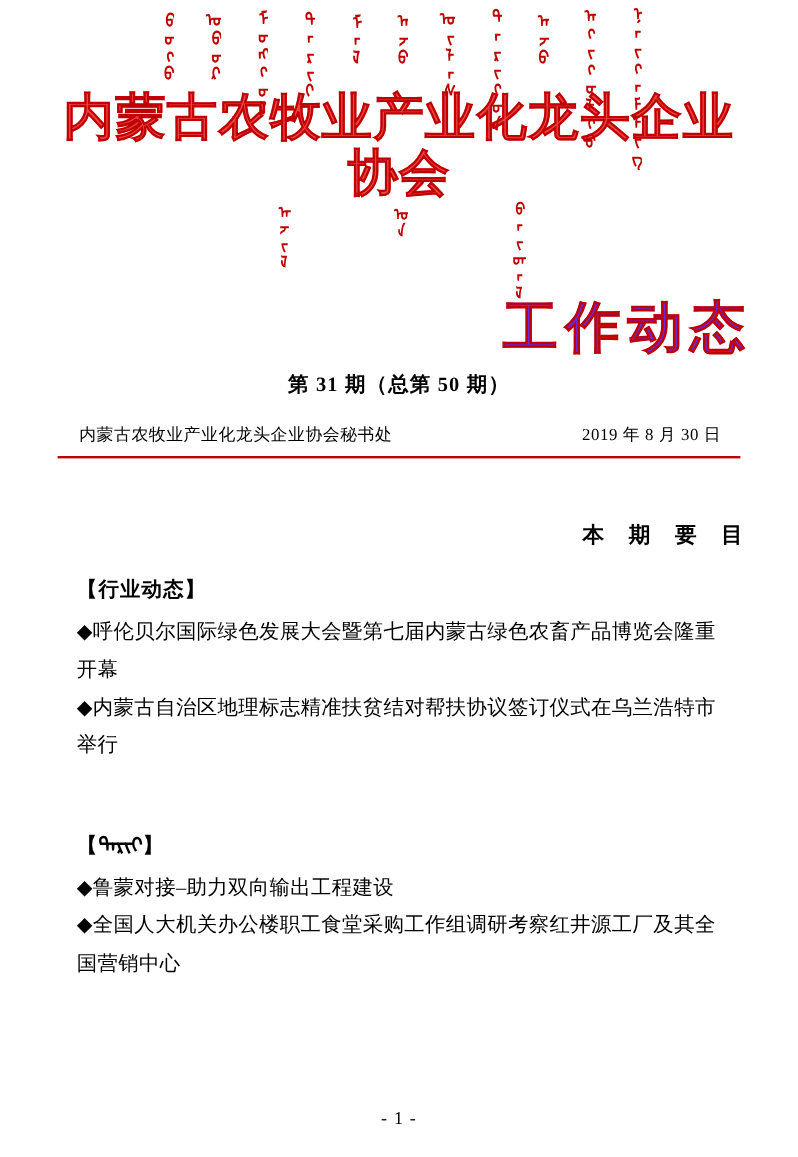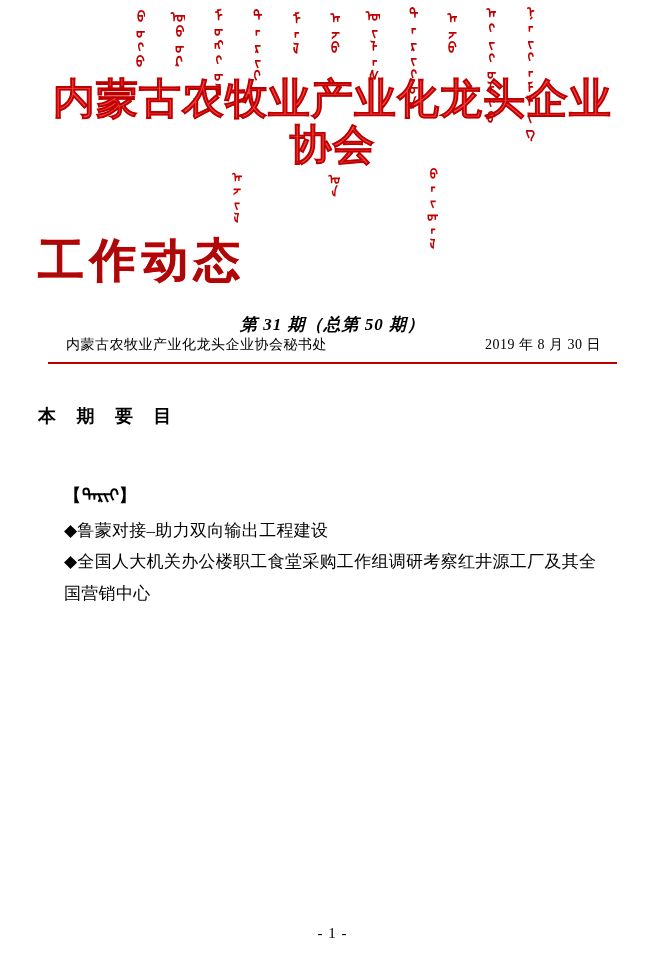--- a/index.html
+++ b/index.html
@@ -59,65 +59,65 @@
     color: #ef4444;
     font-family: "Liberation Serif", "DejaVu Serif", serif;
     font-weight: bold;
     font-size: 42px;
     letter-spacing: 1px;
     line-height: 1.1;
     margin-top: 2px;
     -webkit-text-stroke: 0.6px #c00000;
   }
   .sub-title {
-    text-align: left;
-    color: #7f1d1d;
+    text-align: right;
+    color: #6d28d9;
     font-family: "Liberation Serif", "DejaVu Serif", serif;
     font-weight: bold;
     font-size: 46px;
     letter-spacing: 6px;
     line-height: 1.1;
-    margin-top: 12px;
+    margin-top: 24px;
     -webkit-text-stroke: 0.6px #c00000;
   }
 
   
   .issue-line {
     text-align: center;
     font-weight: bold;
     font-size: 17px;
-    margin-top: 26px;
-    letter-spacing: 1px;
-    font-style: italic;
+    margin-top: 10px;
+    letter-spacing: 1px;
   }
 
   
   .meta-row {
     display: flex;
     justify-content: space-between;
     align-items: flex-end;
+    margin-top: 22px;
     padding: 0 26px 0 28px;
     font-size: 14px;
   }
   .meta-row .publisher { letter-spacing: 0.5px; }
   .meta-row .date { letter-spacing: 0.5px; }
 
   .red-rule {
     border: none;
     border-top: 2px solid #c00000;
     margin: 8px 10px 0 10px;
   }
 
   
   .contents-title {
-    text-align: left;
+    text-align: right;
     font-weight: bold;
     font-size: 18px;
     letter-spacing: 8px;
-    margin-top: 40px;
+    margin-top: 52px;
   }
   .section {
     margin-top: 22px;
     padding-left: 26px;
   }
   .section-head {
     font-weight: bold;
     font-size: 17px;
     letter-spacing: 1px;
     margin-bottom: 8px;
@@ -174,20 +174,25 @@
 
   <div class="meta-row">
     <span class="publisher">内蒙古农牧业产业化龙头企业协会秘书处</span>
     <span class="date">2019 年 8 月 30 日</span>
   </div>
 
   <hr class="red-rule">
 
   <div class="contents-title">本 期 要 目</div>
 
+  <div class="section">
+    <div class="section-head">【行业动态】</div>
+    <div class="entry">◆呼伦贝尔国际绿色发展大会暨第七届内蒙古绿色农畜产品博览会隆重开幕</div>
+    <div class="entry">◆内蒙古自治区地理标志精准扶贫结对帮扶协议签订仪式在乌兰浩特市举行</div>
+  </div>
 
   <div class="gap"></div>
 
   <div class="section">
     <div class="section-head">【ᠲᠠᠷᠢᠶ】</div>
     <div class="entry">◆鲁蒙对接–助力双向输出工程建设</div>
     <div class="entry">◆全国人大机关办公楼职工食堂采购工作组调研考察红井源工厂及其全国营销中心</div>
   </div>
 
   <div class="page-number">- 1 -</div>

